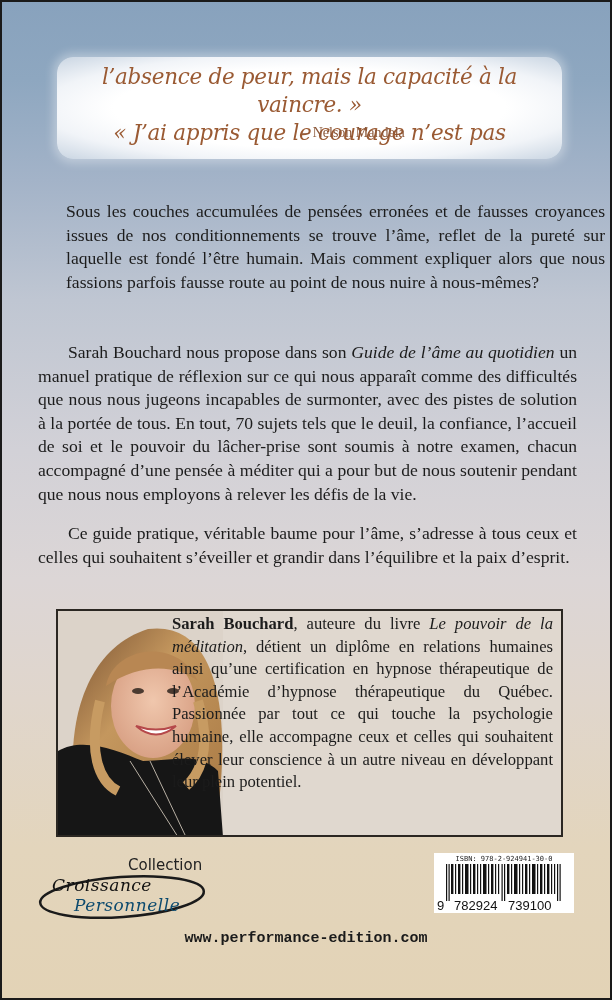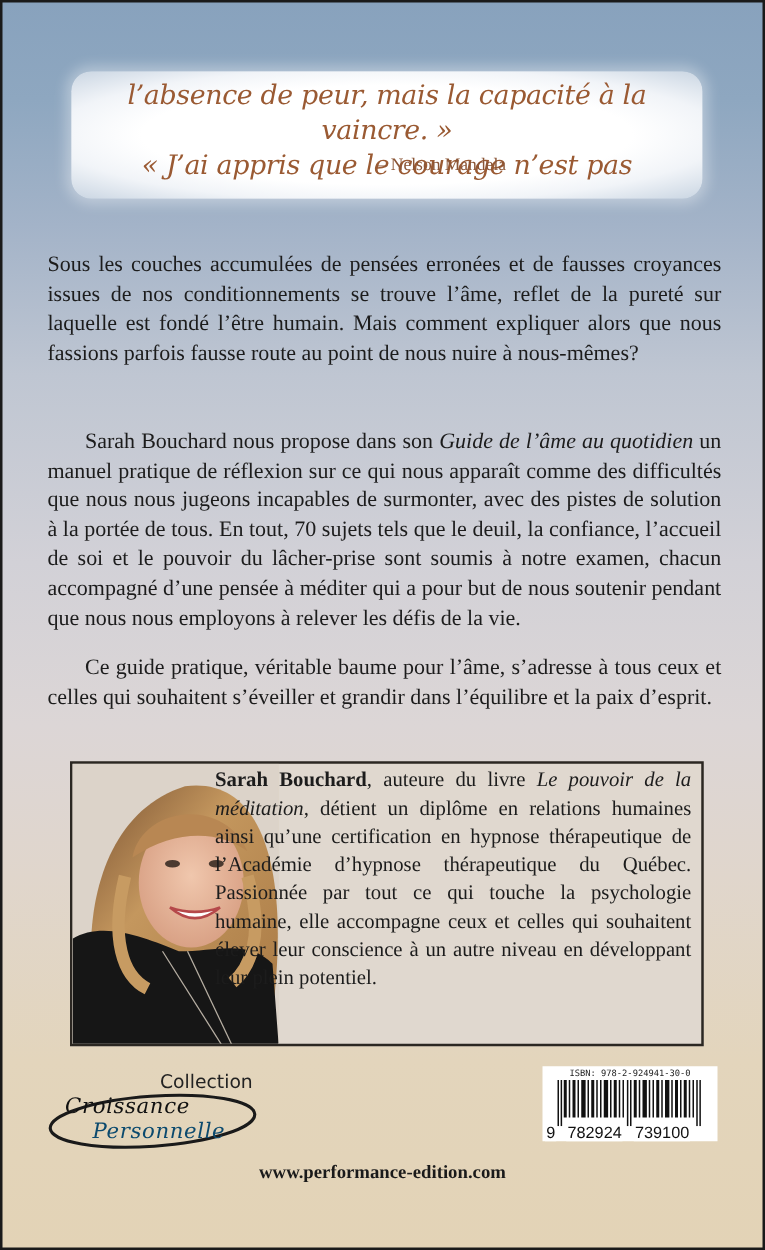--- a/index.html
+++ b/index.html
@@ -34,21 +34,21 @@
       text-align: center;
       padding-left: 88px;
       font-size: 14px; color: #8a5536;
     }
     .body-text {
       position: absolute; left: 36px; width: 539px;
       font-size: 17.6px; line-height: 23.6px;
       text-align: justify;
       hyphens: manual;
     }
-    .p1 { top: 198px; }
+    .p1 { top: 198px; margin-left: 28px; }
     .p2 { top: 339px; text-indent: 30px; }
     .p3 { top: 520px; text-indent: 30px; }
     .author-panel {
       position: absolute; left: 54px; top: 607px; width: 507px; height: 228px;
       border: 2px solid #2b2722;
       background: #e0d8cf;
       overflow: hidden;
     }
     .portrait {
       position: absolute; left: 0; top: 0; width: 165px; height: 226px;
@@ -73,21 +73,21 @@
       font-family: "DejaVu Sans Mono", monospace; font-size: 7px; color: #222;
     }
     .bars { position: absolute; left: 6px; top: 11px; width: 128px; height: 37px; }
     .barcode-digits {
       position: absolute; left: 0; bottom: 0; width: 140px; height: 14px;
       font-family: "Liberation Sans", sans-serif; font-size: 13px; color: #111;
     }
     .barcode-digits span { position: absolute; bottom: 0; background: #fff; padding: 0 1px; }
     .website {
       position: absolute; left: 0; right: 0; top: 928px; text-align: center;
-      font-family: Liberation Serif, serif; font-weight: bold;
+      font-family: Liberation Mono, monospace; font-weight: bold;
       font-size: 15px; color: #1a1a1a;
     }
   </style>
 </head>
 <body>
 
 <div class="quote-box">
   <div class="quote-line">l’absence de peur, mais la capacité à la vaincre. »</div>
   <div class="quote-line">« J’ai appris que le courage n’est pas</div>
   <div class="quote-author">– Nelson Mandela</div>

